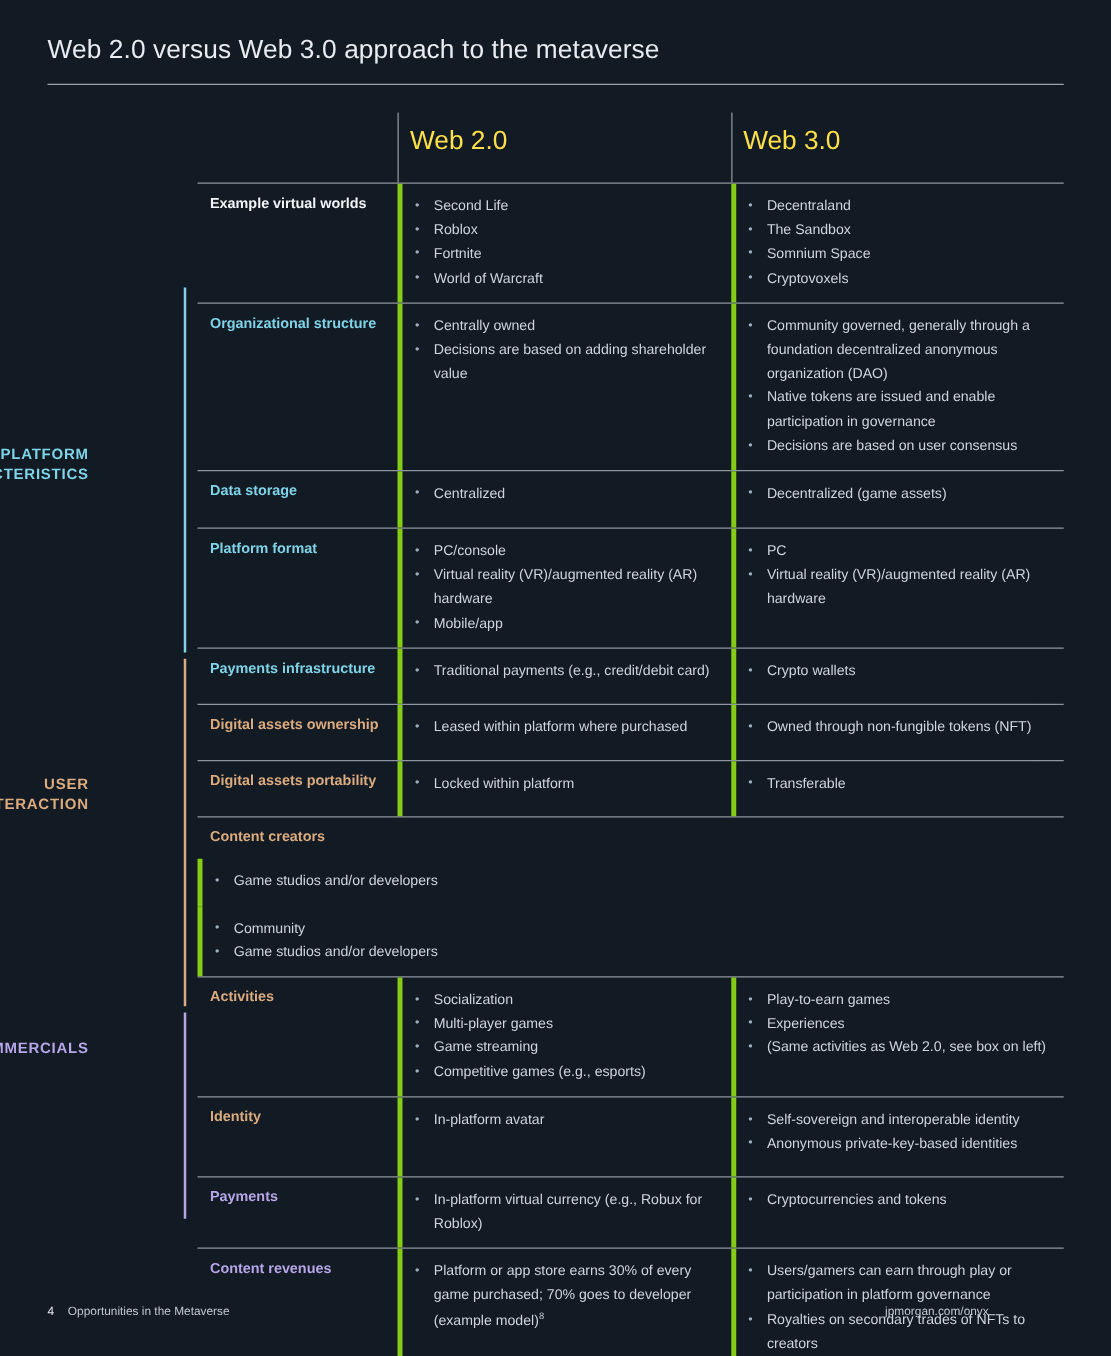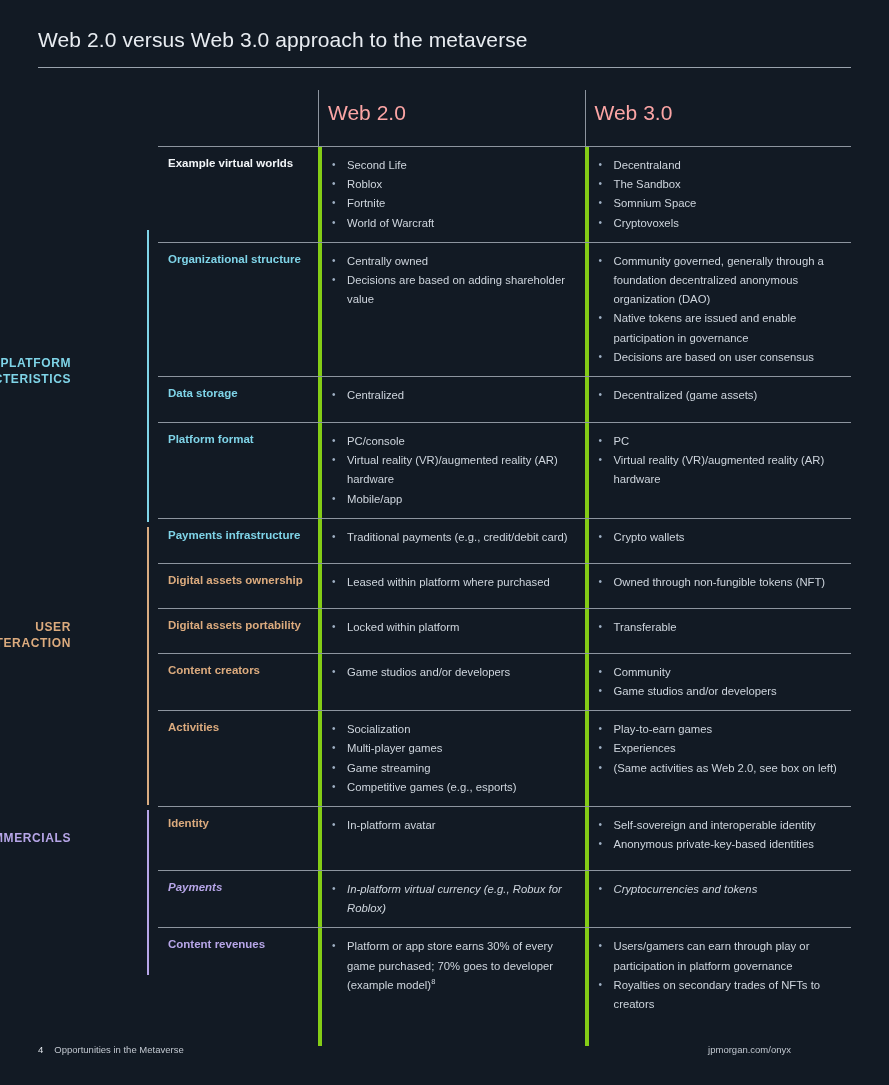--- a/index.html
+++ b/index.html
@@ -53,21 +53,21 @@
   }
   .thead .colcell {
     flex: 1;
     border-left: 1px solid #8d959f;
     padding-left: 9px;
     display: flex;
     align-items: flex-start;
   }
   .thead .colcell span {
     font-size: 21px;
-    color: #fca5a5;
+    color: #fde047;
     line-height: 1;
     position: relative;
     top: 12px;
   }
 
   .row {
     display: flex;
     border-top: 1px solid #8d959f;
     min-height: 36px;
   }
@@ -284,21 +284,21 @@
             <li>Locked within platform</li>
           </ul>
         </div>
       <div class="cell">
           <ul class="bl">
             <li>Transferable</li>
           </ul>
         </div>
     </div>
 
-    <div class="row" style="min-height:45px;">
+    <div class="row" style="min-height:45px;flex-direction:column;">
       <div class="lblcell lbl-tan">Content creators</div>
       <div class="cell">
           <ul class="bl">
             <li>Game studios and/or developers</li>
           </ul>
         </div>
       <div class="cell">
           <ul class="bl">
             <li>Community</li>
             <li>Game studios and/or developers</li>
@@ -333,21 +333,21 @@
           </ul>
         </div>
       <div class="cell">
           <ul class="bl">
             <li>Self-sovereign and interoperable identity</li>
             <li>Anonymous private-key-based identities</li>
           </ul>
         </div>
     </div>
 
-    <div class="row" style="min-height:45px;font-style:italic;">
+    <div class="row" style="min-height:45px;">
       <div class="lblcell lbl-purple">Payments</div>
       <div class="cell">
           <ul class="bl">
             <li>In-platform virtual currency (e.g., Robux for Roblox)</li>
           </ul>
         </div>
       <div class="cell">
           <ul class="bl">
             <li>Cryptocurrencies and tokens</li>
           </ul>

